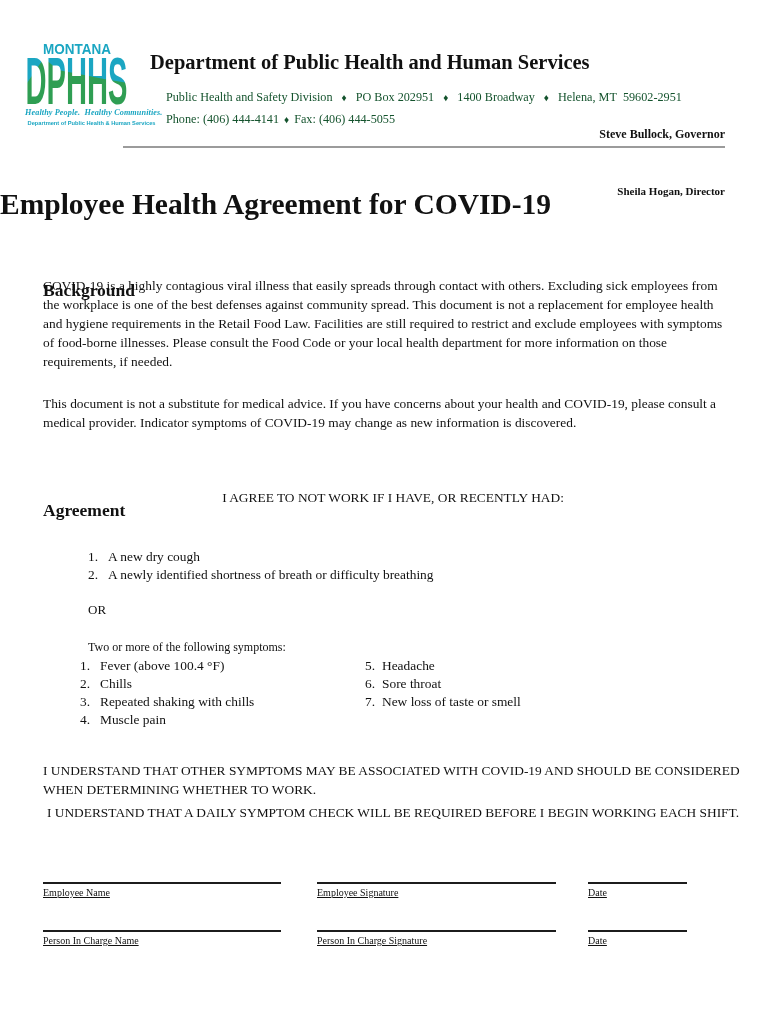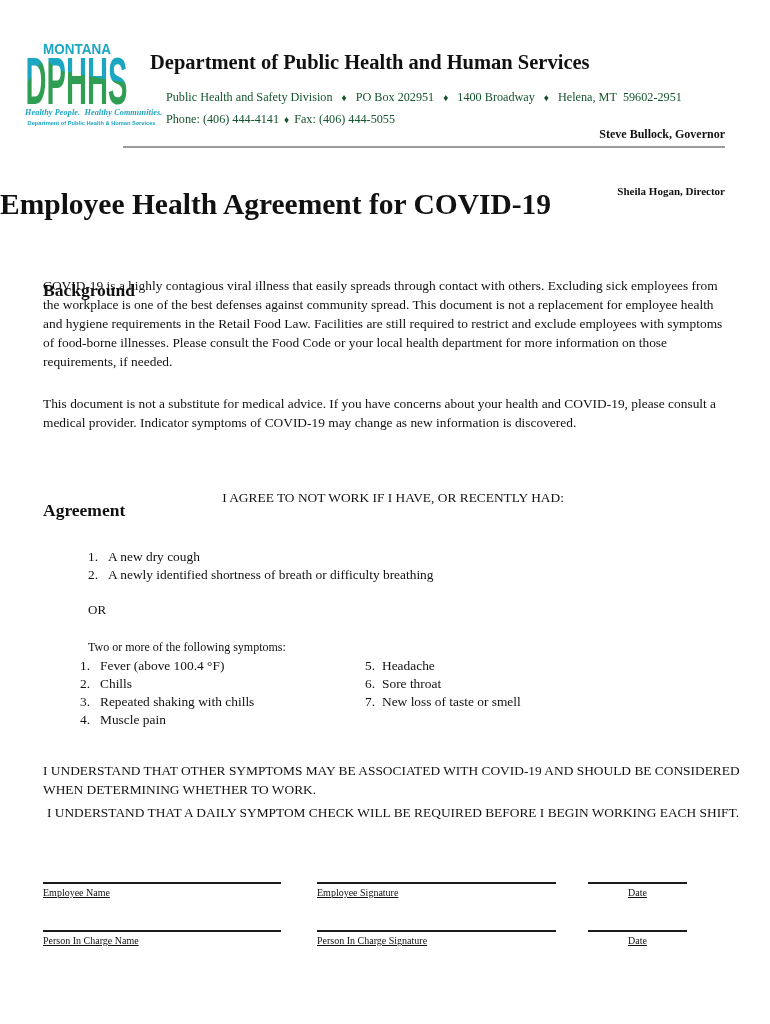--- a/index.html
+++ b/index.html
@@ -56,21 +56,21 @@
   #symptoms-left{top:657px;left:80px;}
   #symptoms-right{top:657px;left:365px;}
 
   
   .sig-field{position:absolute;text-decoration:underline;}
   .sig-line{border-top:2px solid #1c1c1c;height:0;}
   .sig-label{font-size:10px;margin-top:3px;color:#111;}
   .r1{top:882px;} .r2{top:930px;}
   .c1{left:43px;width:238px;}
   .c2{left:317px;width:239px;}
-  .c3{left:588px;width:99px;text-align:center;}
+  .c3{left:588px;width:99px;}
 </style>
 </head>
 <body>
 
 <div class="abs" id="logo">
   <svg class="montana-svg" width="70" height="13" viewBox="0 0 70 13">
     <text x="35" y="11.5" text-anchor="middle" textLength="68" lengthAdjust="spacingAndGlyphs" font-family="'Liberation Sans', sans-serif" font-weight="bold" font-size="14.5" style="fill:var(--teal)">MONTANA</text>
   </svg>
   <svg width="103" height="50" viewBox="0 0 103 50">
     <defs>

